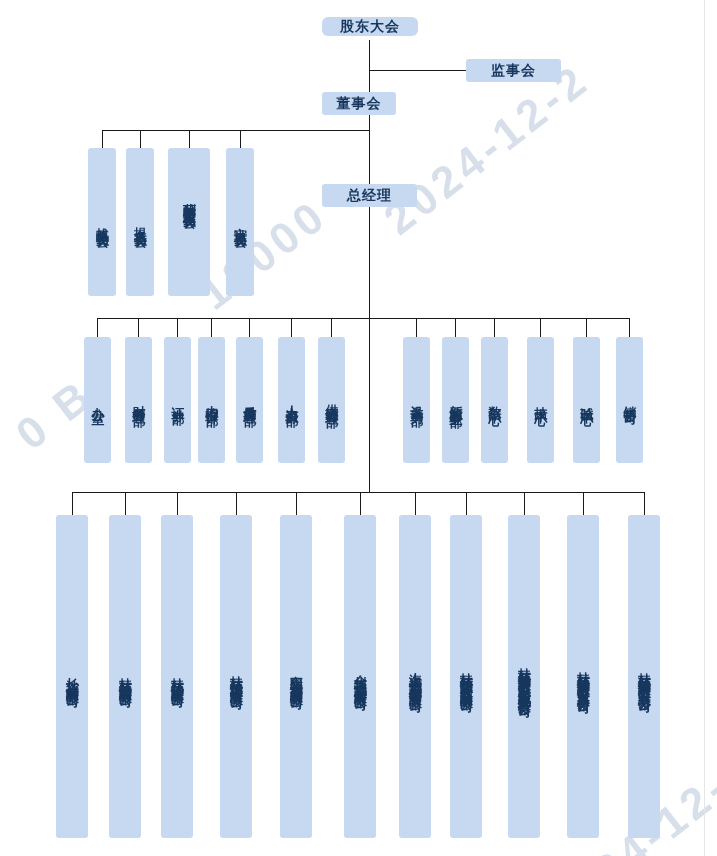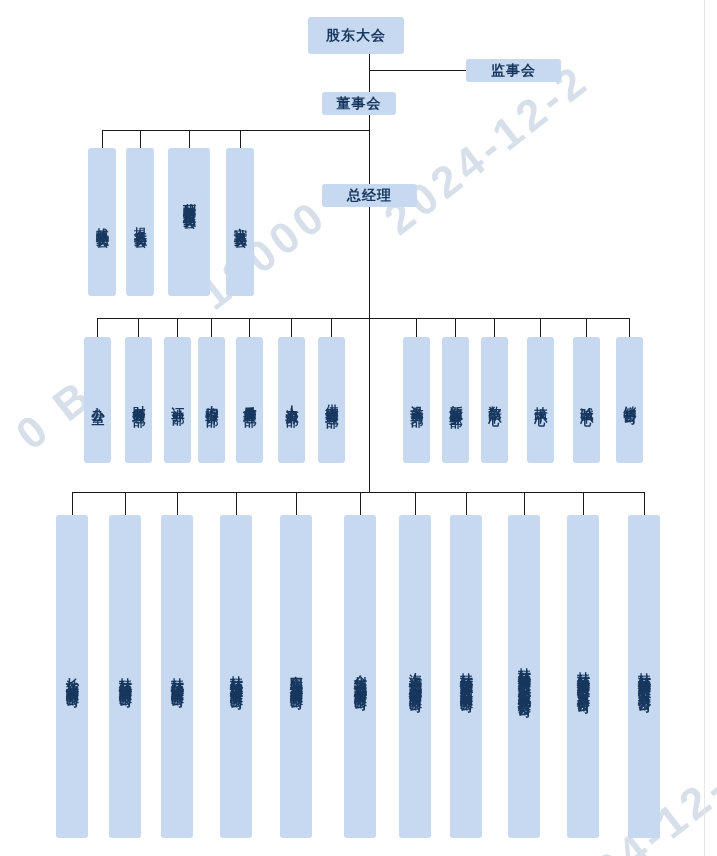--- a/index.html
+++ b/index.html
@@ -57,21 +57,21 @@
   <div class="ln" style="left:177px;top:492px;width:1px;height:23px;"></div>
   <div class="ln" style="left:236px;top:492px;width:1px;height:23px;"></div>
   <div class="ln" style="left:296px;top:492px;width:1px;height:23px;"></div>
   <div class="ln" style="left:360px;top:492px;width:1px;height:23px;"></div>
   <div class="ln" style="left:415px;top:492px;width:1px;height:23px;"></div>
   <div class="ln" style="left:466px;top:492px;width:1px;height:23px;"></div>
   <div class="ln" style="left:524px;top:492px;width:1px;height:23px;"></div>
   <div class="ln" style="left:583px;top:492px;width:1px;height:23px;"></div>
   <div class="ln" style="left:644px;top:492px;width:1px;height:23px;"></div>
 
-  <div class="box hbox" style="left:308px;top:17px;width:96px;height:37px;">股东大会</div>
+  <div class="box hbox" style="left:322px;top:17px;width:96px;height:19px;border-radius:6px;">股东大会</div>
   <div class="box hbox" style="left:466px;top:59px;width:95px;height:23px;">监事会</div>
   <div class="box hbox" style="left:322px;top:92px;width:74px;height:23px;">董事会</div>
   <div class="box hbox" style="left:322px;top:184px;width:95px;height:23px;">总经理</div>
 
   <div class="box vbox" style="left:88px;top:148px;width:28px;height:148px;">
     <span class="lbl">战略委员会</span>
   </div>
   <div class="box vbox" style="left:126px;top:148px;width:28px;height:148px;">
     <span class="lbl">提名委员会</span>
   </div>

